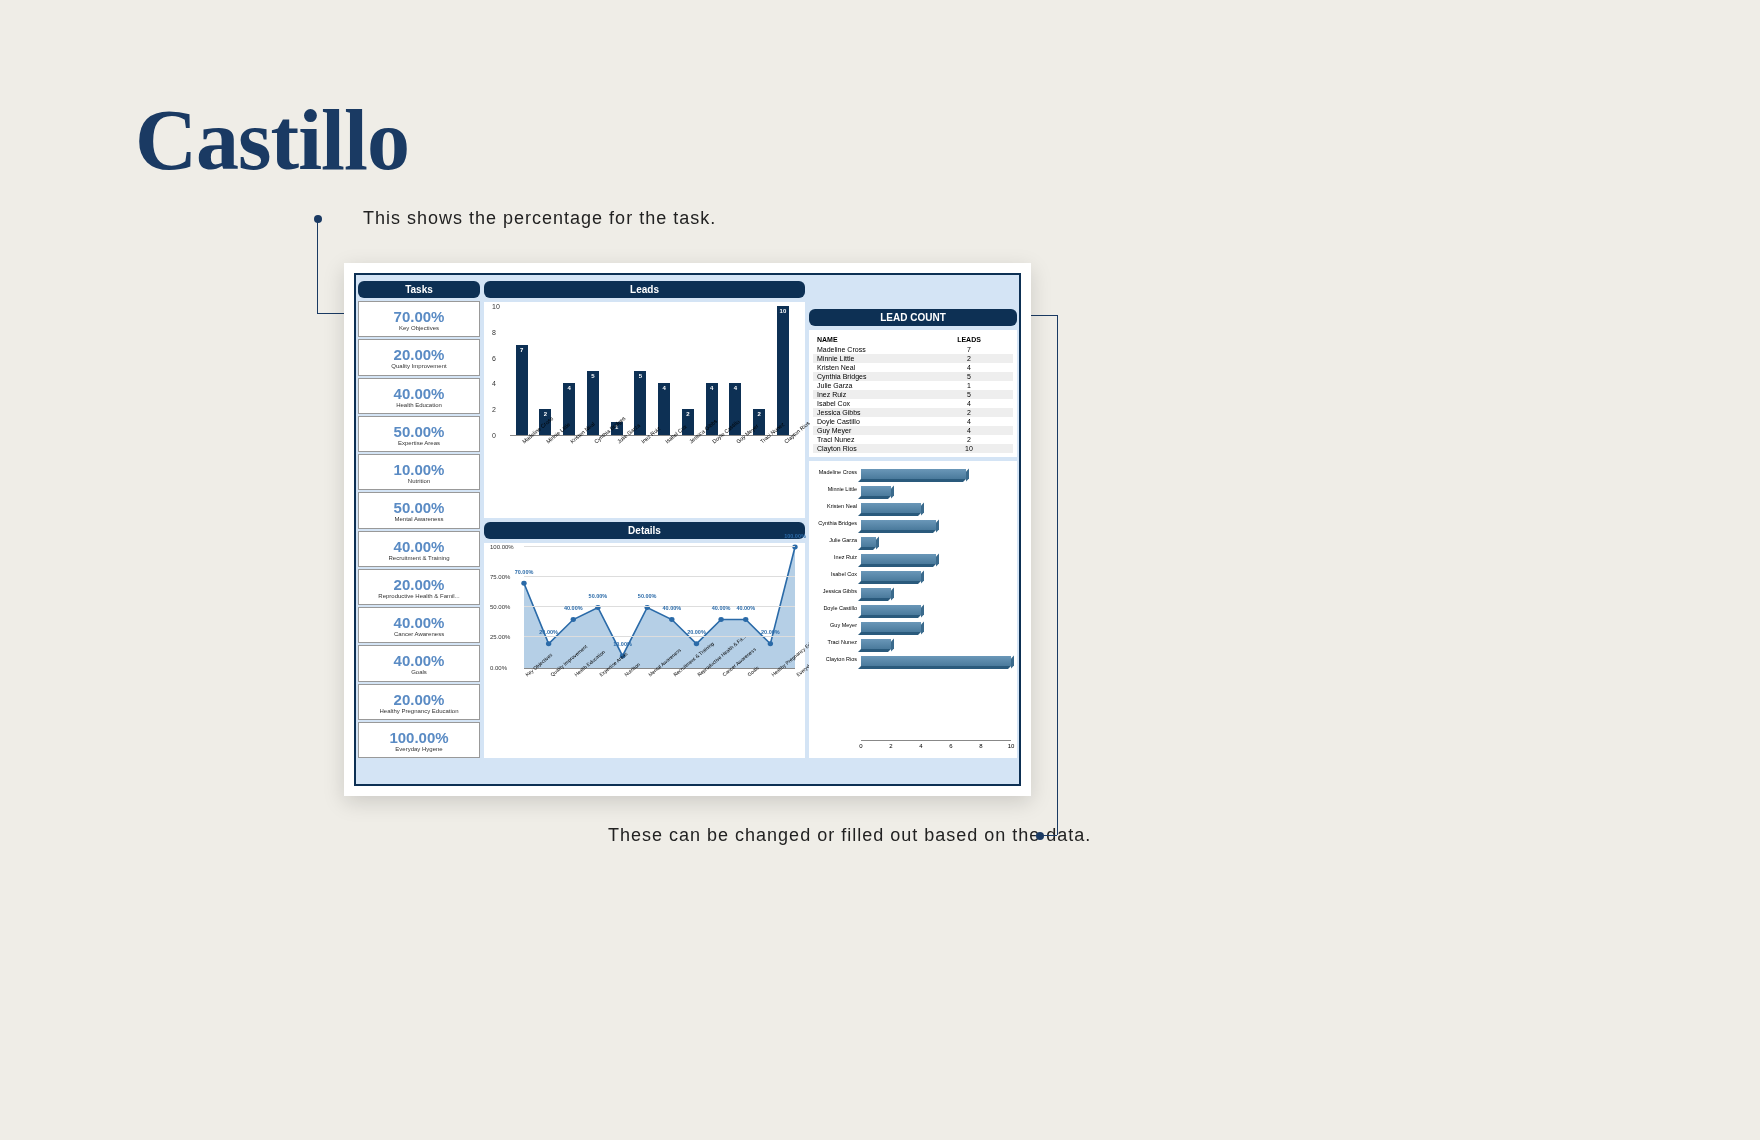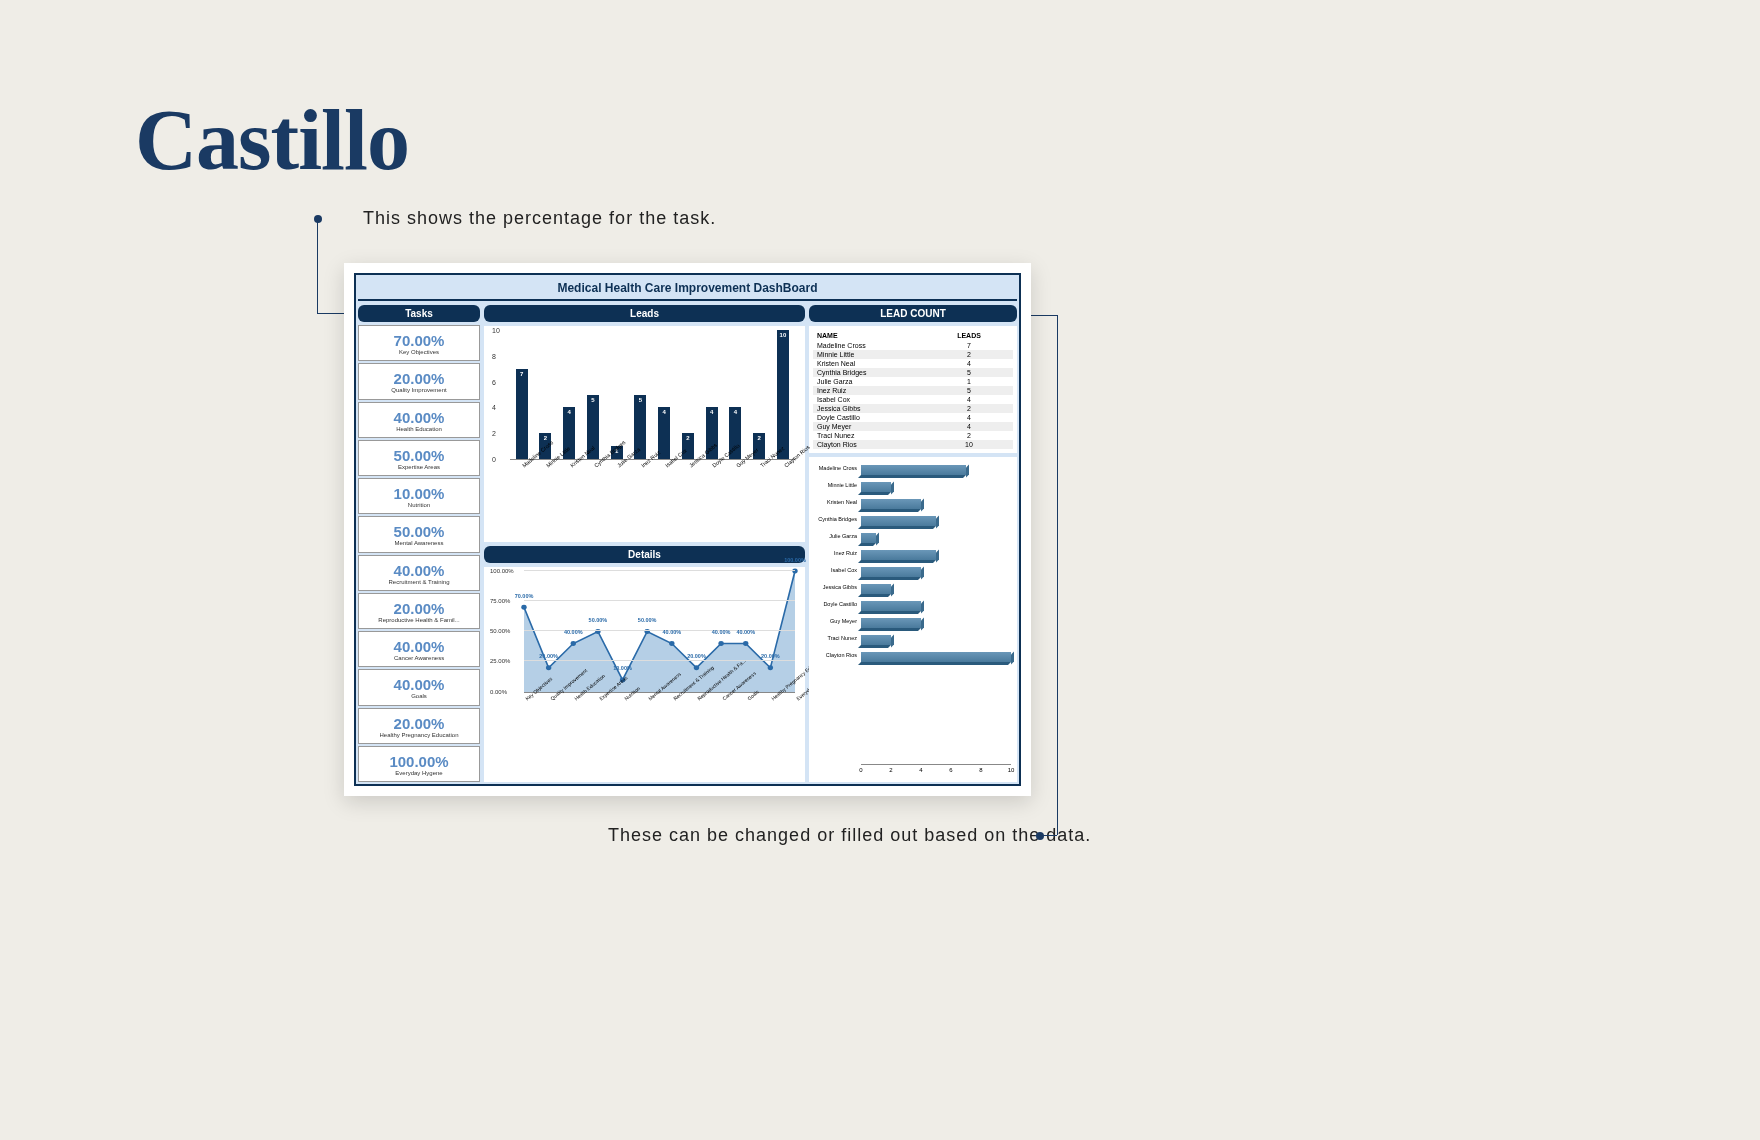--- a/index.html
+++ b/index.html
@@ -51,21 +51,21 @@
   padding: 10px;
 }
 .dash-inner { border: 2px solid #0d3054; width: 100%; height: 100%; background: #d4e4f5; padding: 2px; }
 .dash-title-bar {
   background: #d4e4f5; color: #0d3054; font-weight: bold; text-align: center;
   padding: 4px 0; font-size: 12px; border-bottom: 2px solid #0d3054;
 }
 .dash-grid { display: flex; gap: 4px; height: calc(100% - 28px); margin-top: 4px; }
 .col-left { width: 122px; display: flex; flex-direction: column; gap: 3px; }
 .col-mid { flex: 1; display: flex; flex-direction: column; gap: 4px; }
-.col-right { width: 208px; display: flex; flex-direction: column; gap: 4px; }
+.col-right { width: 208px; display: flex; flex-direction: column; gap: 4px; margin-top: 28px; }
 .section-header {
   background: #0d3054; color: #fff; text-align: center; font-weight: bold;
   font-size: 10px; padding: 3px 0; border-radius: 6px;
 }
 .task-card {
   background: #fff; border: 1px solid #999; text-align: center;
   padding: 3px 2px 1px; flex: 1; display: flex; flex-direction: column; justify-content: center;
 }
 .task-pct { color: #5a8bc4; font-weight: bold; font-size: 15px; line-height: 1; }
 .task-label { font-size: 6px; color: #333; margin-top: 1px; white-space: nowrap; overflow: hidden; text-overflow: ellipsis; }
@@ -109,21 +109,20 @@
 <div class="dot dot-top"></div>
 <div class="line line-top-v"></div>
 <div class="line line-top-h"></div>
 <div class="dot dot-bottom"></div>
 <div class="line line-bottom-v"></div>
 <div class="line line-bottom-h"></div>
 <div class="line line-bottom-h2"></div>
 
 <div class="dashboard">
  <div class="dash-inner">
-  <div class="dash-title-bar">Medical Health Care Improvement DashBoard</div>
   <div class="dash-grid">
     <div class="col-left">
       <div class="section-header">Tasks</div>
       <div id="tasks-list" style="display:flex;flex-direction:column;gap:2px;flex:1;">
             <div class="task-card">
               <div class="task-pct">70.00%</div>
               <div class="task-label">Key Objectives</div>
             </div>
             <div class="task-card">
               <div class="task-pct">20.00%</div>

